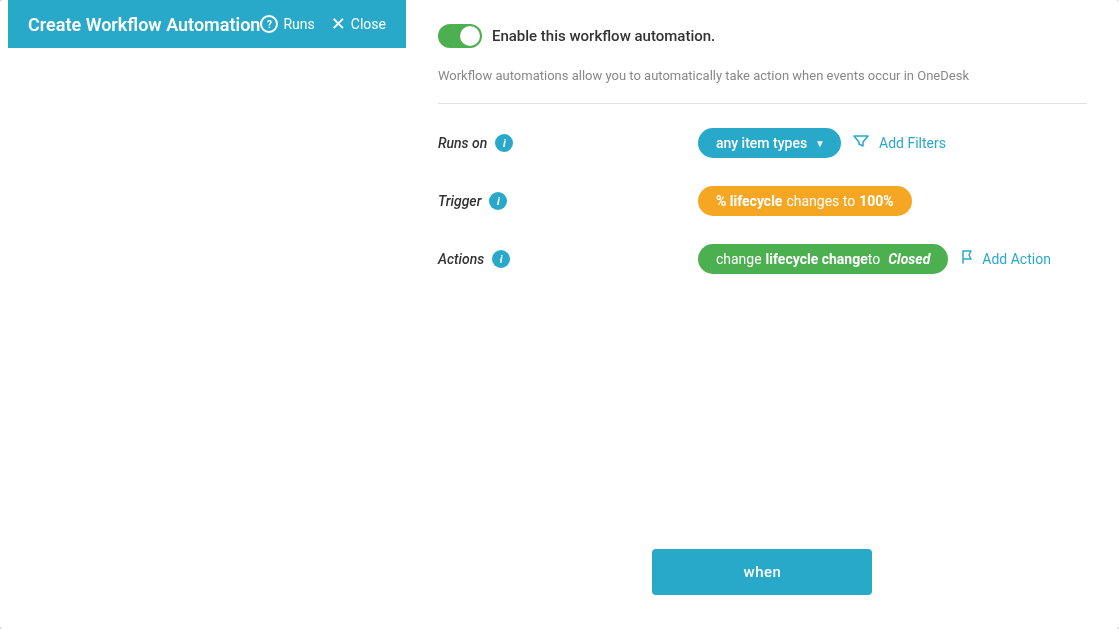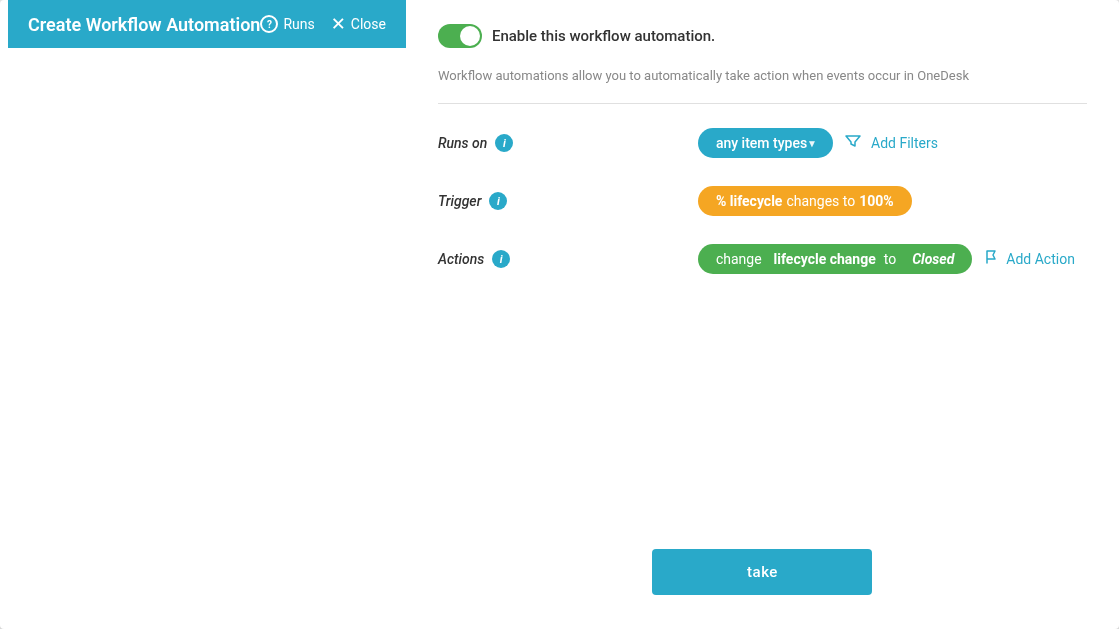--- a/index.html
+++ b/index.html
@@ -166,20 +166,21 @@
       background: #29a9c9;
       color: #fff;
       border: none;
       border-radius: 20px;
       padding: 7px 16px 7px 18px;
       font-size: 14px;
       font-weight: 500;
       cursor: pointer;
       display: flex;
       align-items: center;
+      gap: 8px;
       font-family: inherit;
     }
     .runs-on-dropdown .chevron {
       font-size: 10px;
       opacity: 0.9;
     }
     .add-filters-btn {
       display: flex;
       align-items: center;
       gap: 10px;
@@ -216,21 +217,21 @@
     }
     .action-badge {
       background: #4caf50;
       color: #fff;
       border-radius: 20px;
       padding: 7px 18px;
       font-size: 14px;
       cursor: pointer;
       display: inline-flex;
       align-items: center;
-      gap: 8px;
+      gap: 0;
     }
     .action-badge .normal-part {
       font-weight: 400;
       margin-right: 4px;
     }
     .action-badge .bold-part {
       font-weight: 700;
     }
     .action-badge .italic-part {
       font-style: italic;
@@ -364,16 +365,16 @@
               </svg>
             </span>
             <span>Add Action</span>
           </button>
         </div>
       </div>
 
     </div>
 
     <div class="save-row">
-      <button class="save-btn">take</button>
+      <button class="save-btn">when</button>
     </div>
   </div>
 </div>
 
 </body></html>

